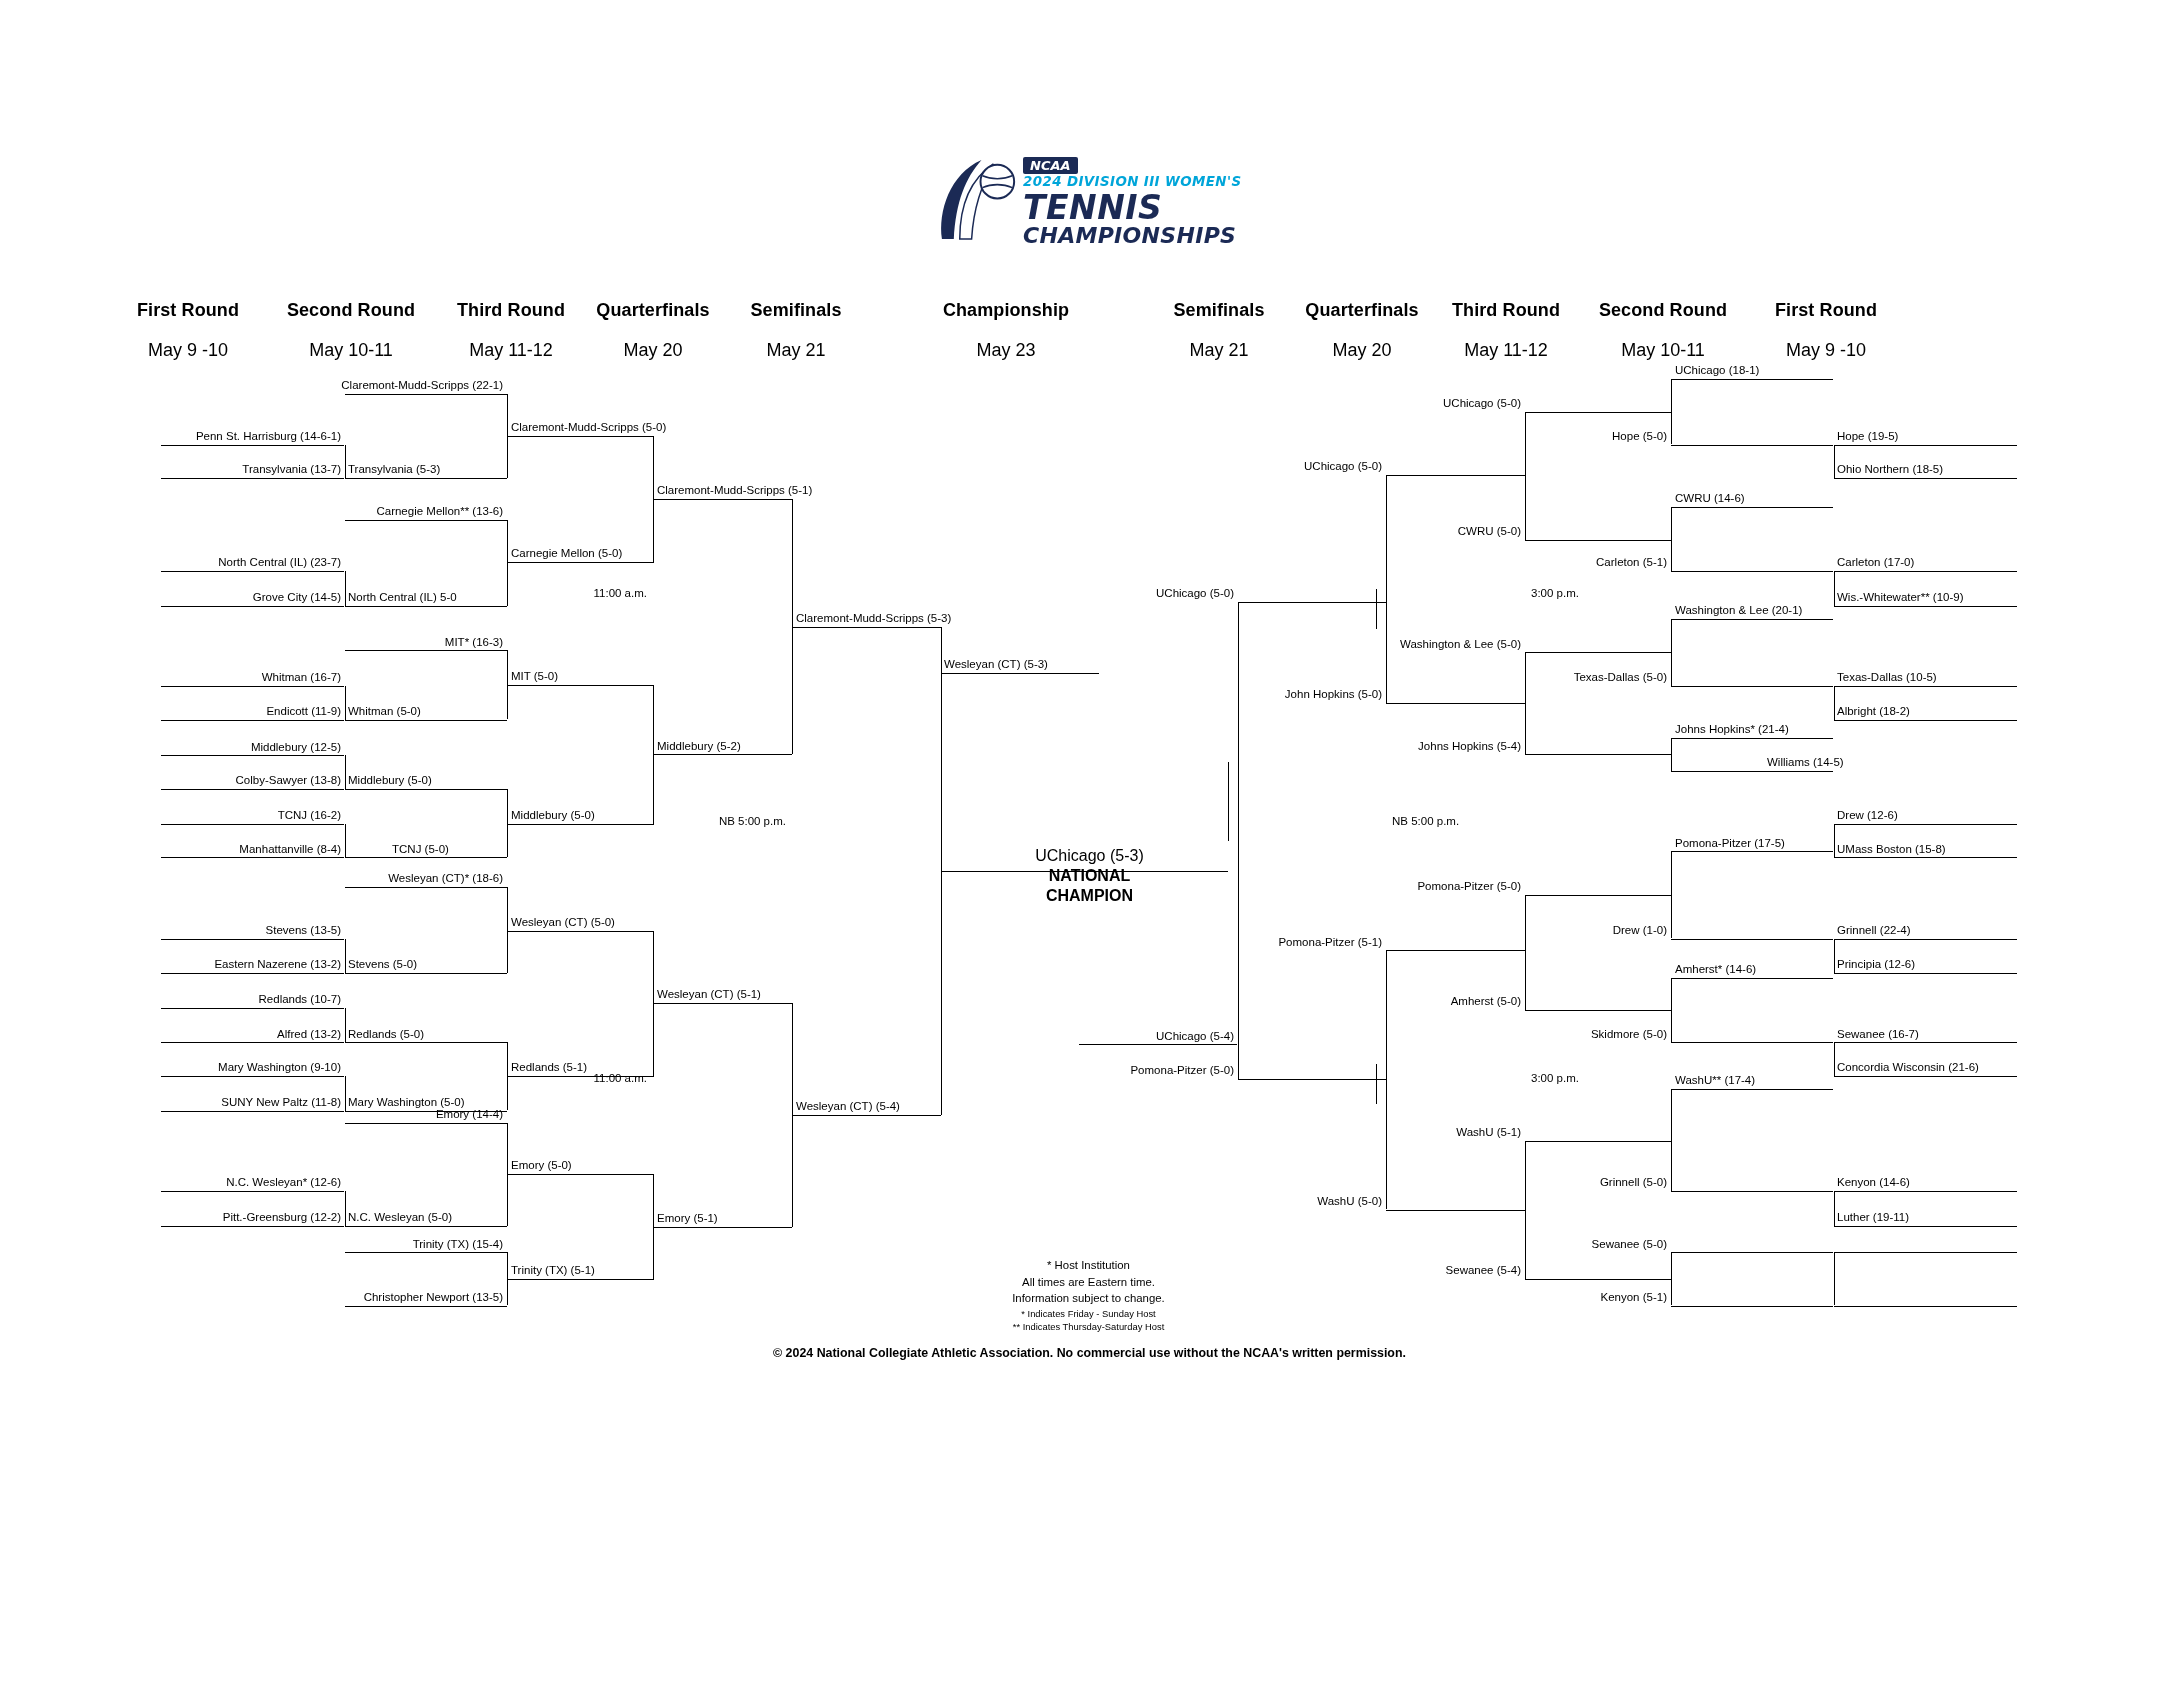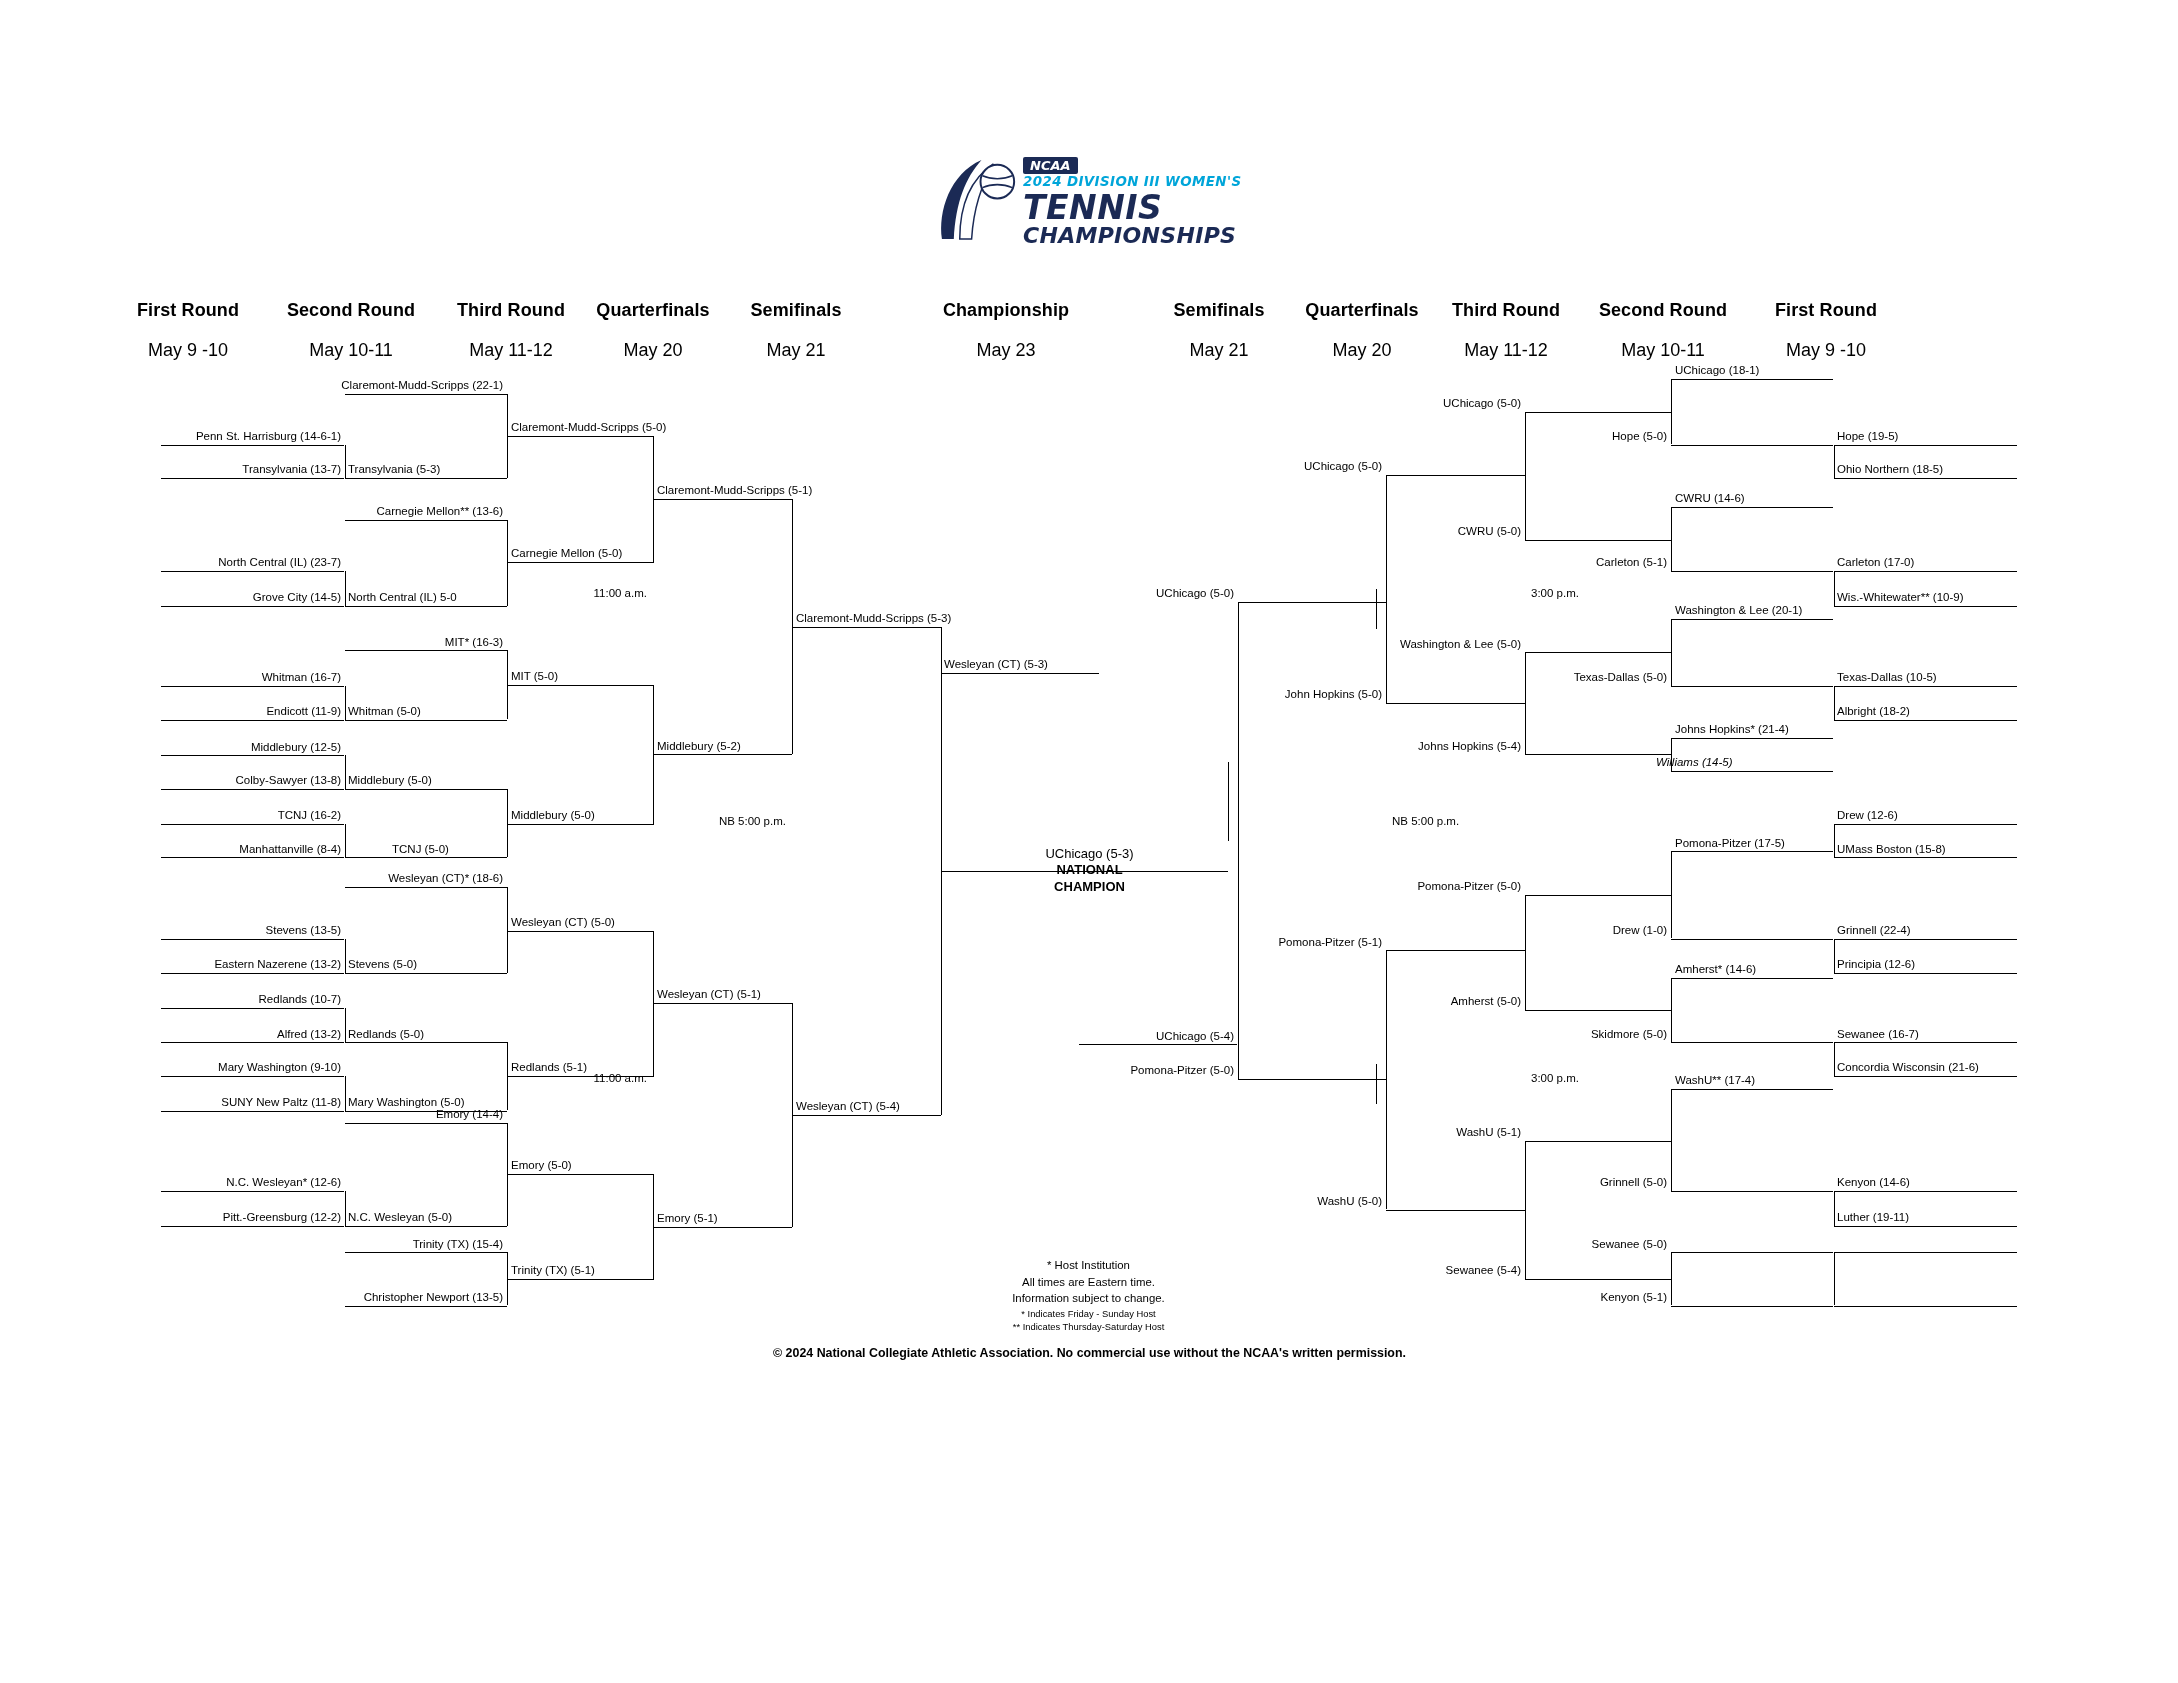--- a/index.html
+++ b/index.html
@@ -105,21 +105,21 @@
     position: absolute;
     font-size: 11.5px;
     white-space: nowrap;
     line-height: 1;
   }
   .slot.r { text-align: right; }
 
   .champ-label {
     position: absolute;
     text-align: center;
-    font-size: 13px;
+    font-size: 16px;
     font-weight: bold;
     line-height: 1.25;
     white-space: nowrap;
   }
 
   .footnotes {
     position: absolute;
     text-align: center;
     font-size: 11.4px;
     line-height: 1.45;
@@ -417,21 +417,21 @@
       <div class="slot" style="top: 925px; left: 1837px;">Grinnell (22-4)</div>
       <div class="slot" style="top: 959px; left: 1837px;">Principia (12-6)</div>
       <div class="slot" style="top: 1029px; left: 1837px;">Sewanee (16-7)</div>
       <div class="slot" style="top: 1062px; left: 1837px;">Concordia Wisconsin (21-6)</div>
       <div class="slot" style="top: 1177px; left: 1837px;">Kenyon (14-6)</div>
       <div class="slot" style="top: 1212px; left: 1837px;">Luther (19-11)</div>
       <div class="slot" style="top: 365px; left: 1675px;">UChicago (18-1)</div>
       <div class="slot" style="top: 493px; left: 1675px;">CWRU (14-6)</div>
       <div class="slot" style="top: 605px; left: 1675px;">Washington &amp; Lee (20-1)</div>
       <div class="slot" style="top: 724px; left: 1675px;">Johns Hopkins* (21-4)</div>
-      <div class="slot" style="top: 757px; left: 1656px; font-style: italic;">Williams (14-5)</div>
+      <div class="slot" style="top: 757px; left: 1767px;">Williams (14-5)</div>
       <div class="slot" style="top: 838px; left: 1675px;">Pomona-Pitzer (17-5)</div>
       <div class="slot" style="top: 964px; left: 1675px;">Amherst* (14-6)</div>
       <div class="slot" style="top: 1075px; left: 1675px;">WashU** (17-4)</div>
       <div class="slot r" style="top: 431px; left: 1271px; width: 396px;">Hope (5-0)</div>
       <div class="slot r" style="top: 557px; left: 1271px; width: 396px;">Carleton (5-1)</div>
       <div class="slot r" style="top: 672px; left: 1271px; width: 396px;">Texas-Dallas (5-0)</div>
       <div class="slot r" style="top: 925px; left: 1271px; width: 396px;">Drew (1-0)</div>
       <div class="slot r" style="top: 1029px; left: 1271px; width: 396px;">Skidmore (5-0)</div>
       <div class="slot r" style="top: 1177px; left: 1271px; width: 396px;">Grinnell (5-0)</div>
       <div class="slot r" style="top: 1239px; left: 1271px; width: 396px;">Sewanee (5-0)</div>

